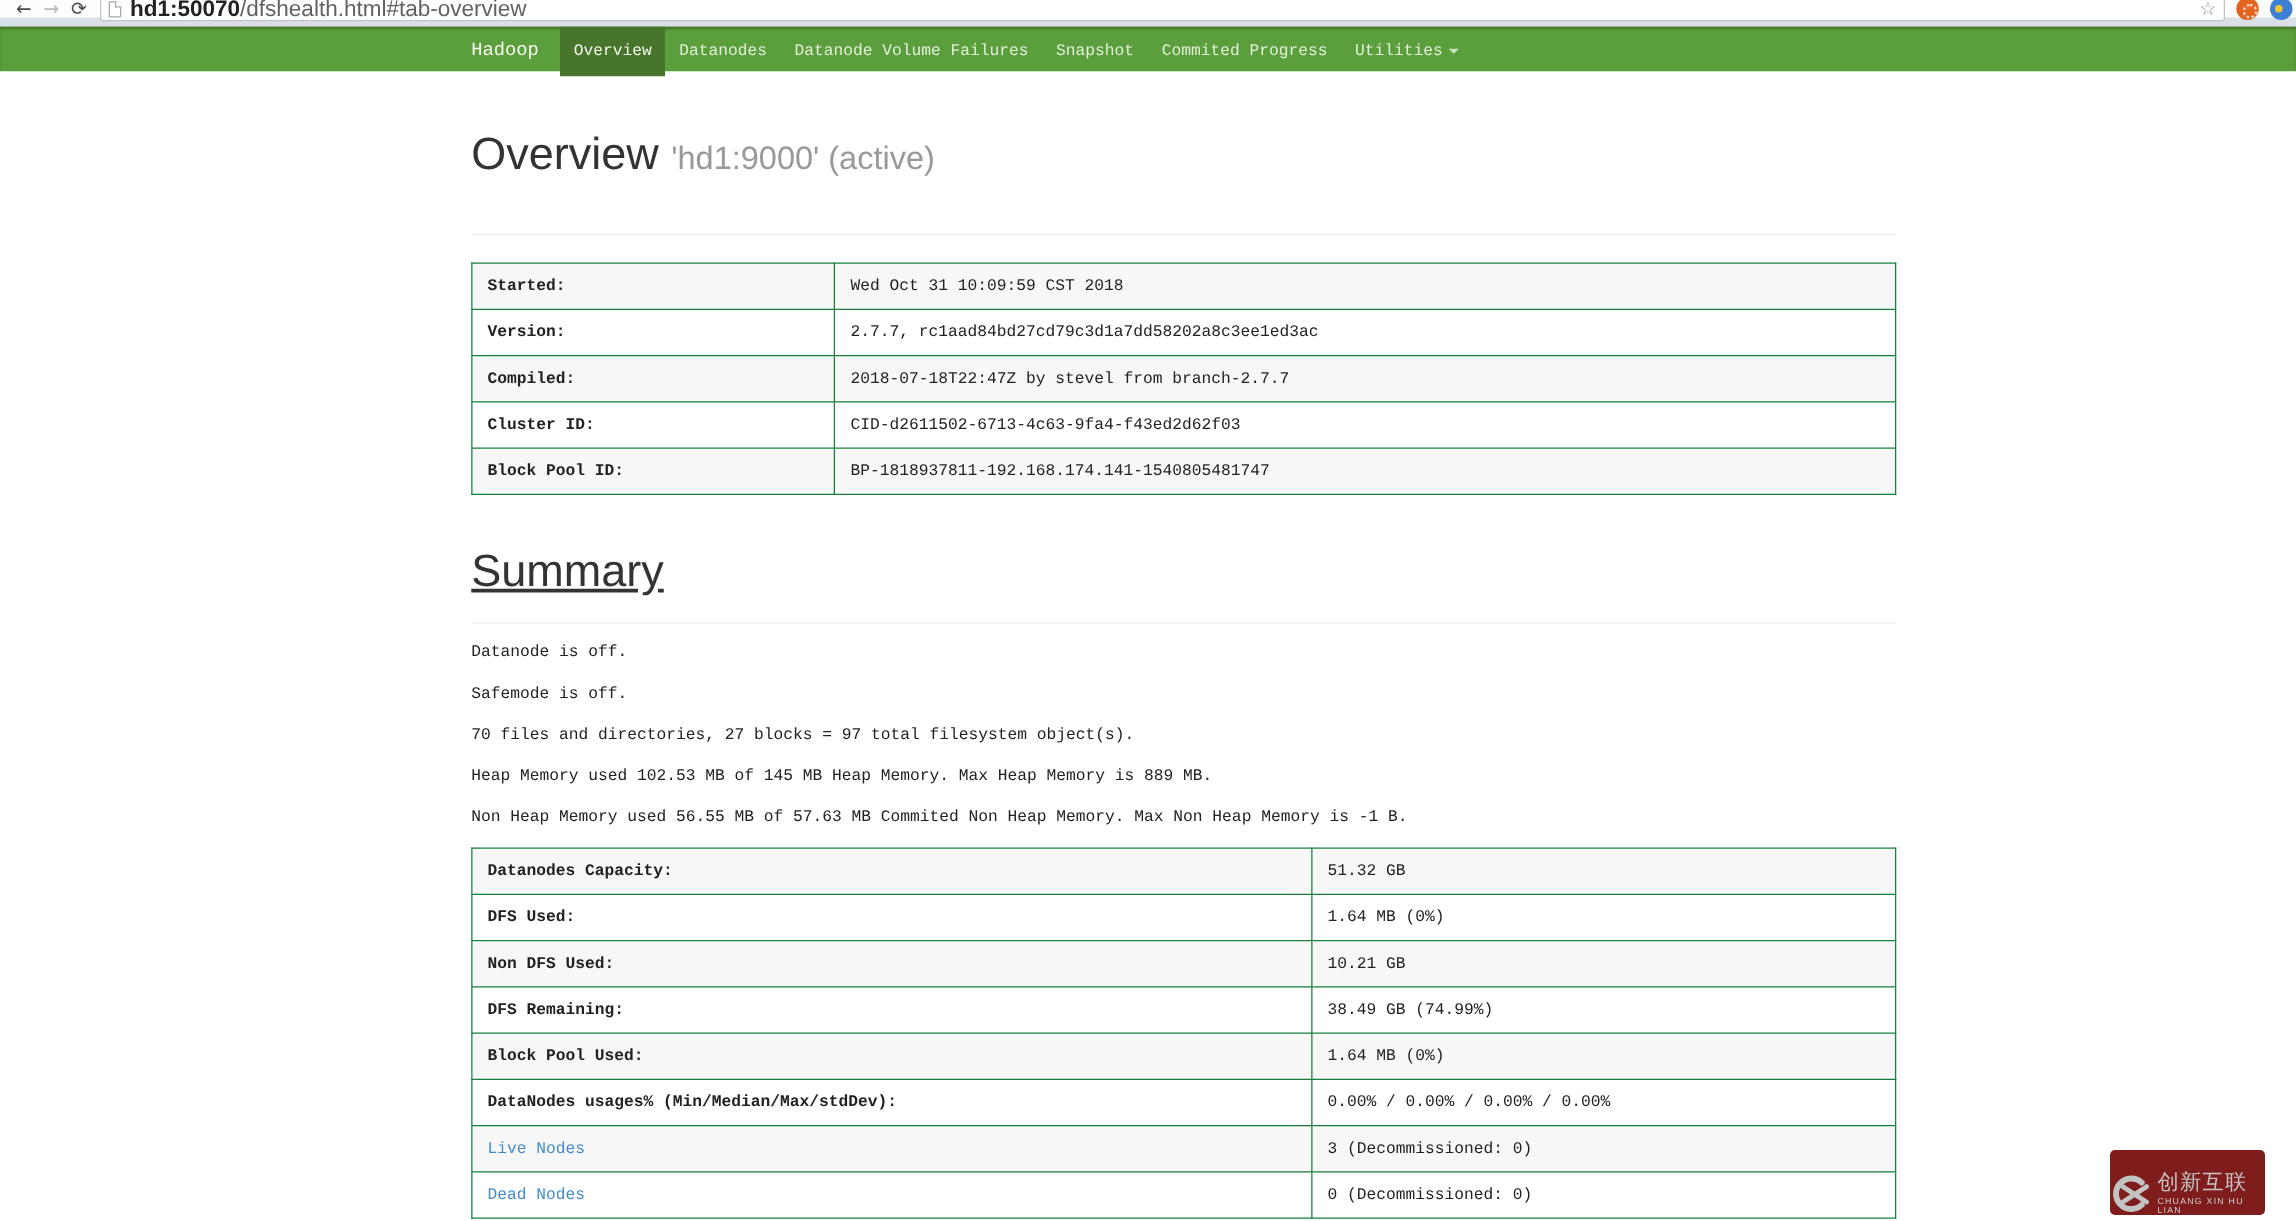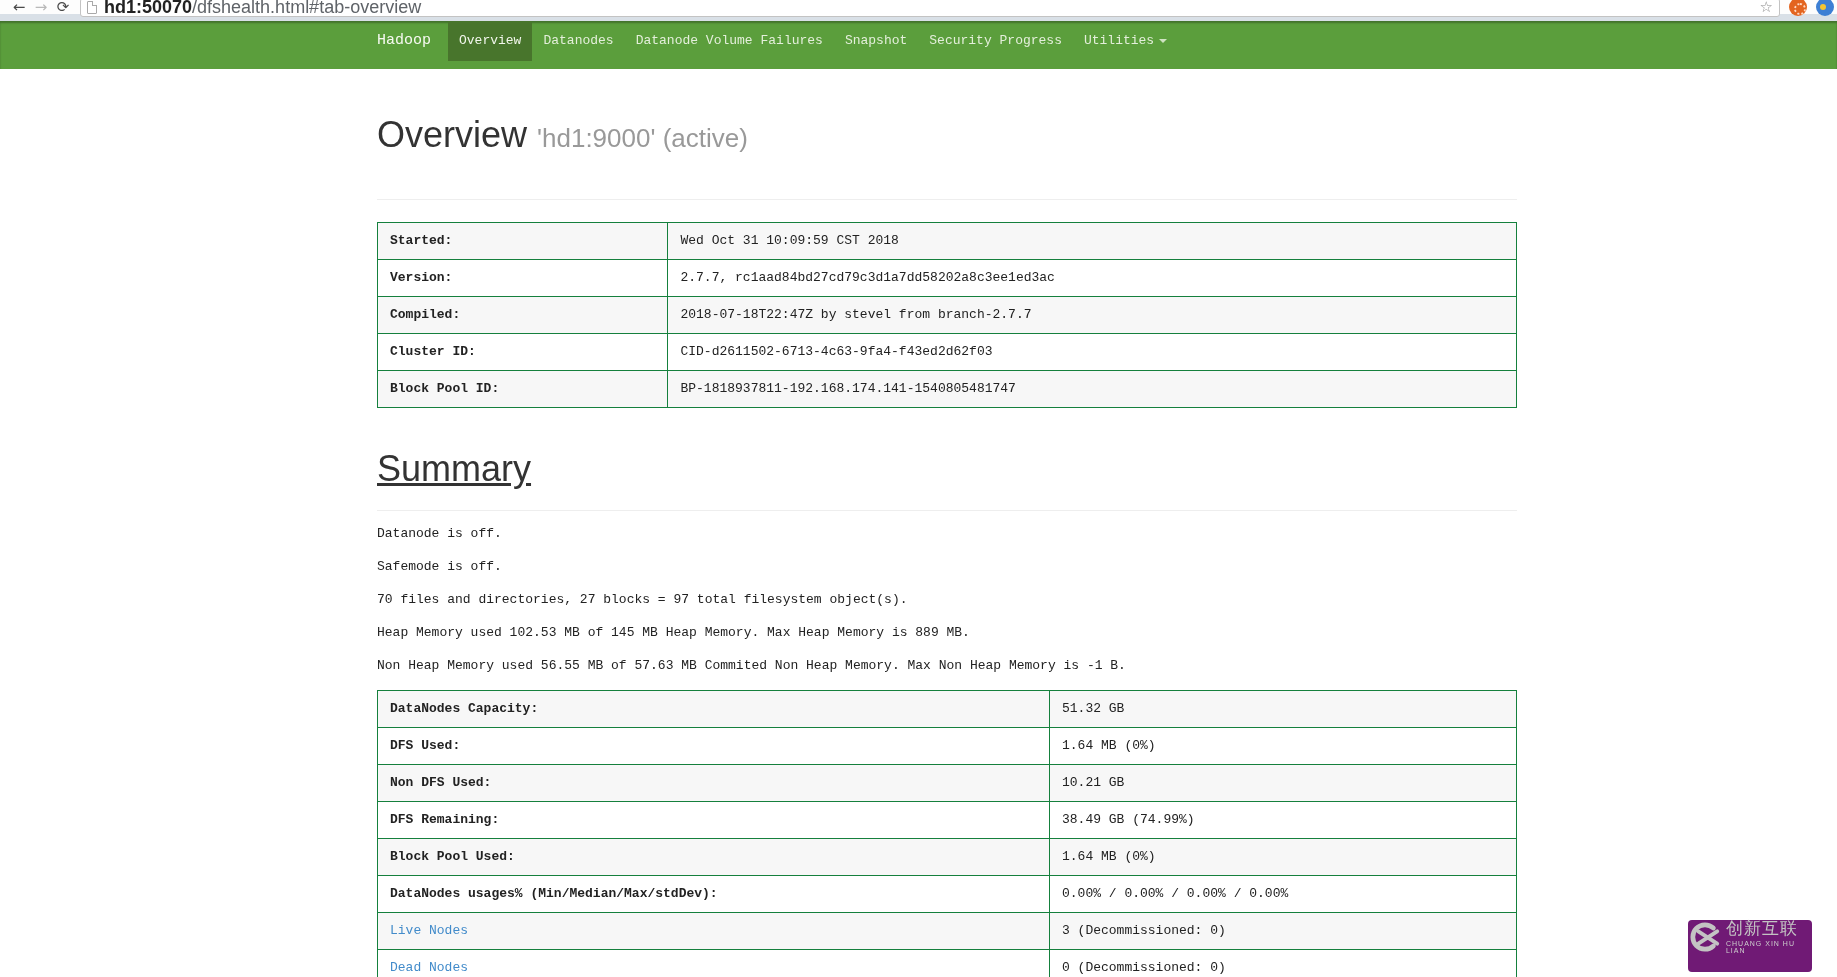--- a/index.html
+++ b/index.html
@@ -24,21 +24,21 @@
   .star { margin-left:auto; font-family:"DejaVu Sans",sans-serif; font-size:15px; color:#8f8f8f; cursor:pointer; }
   .ext { width:18px; height:18px; border-radius:50%; margin-left:9px; position:relative; flex:0 0 auto; }
   .ext.orange { background:#e3641f; }
   .ext.orange:after { content:""; position:absolute; left:5px; top:5px; width:8px; height:8px;
                       border-radius:50%; border:2px dotted #ffd9c2; }
   .ext.partial { background:#3d7fd4; margin-right:-10px; }
   .ext.partial:after { content:""; position:absolute; left:4px; top:6px; width:6px; height:6px;
                        border-radius:50%; background:#f4c531; }
 
   
-  .navbar { height:48px; background:#5b9e3c; display:flex; align-items:stretch;
+  .navbar { height:36px; background:#5b9e3c; display:flex; align-items:stretch;
             padding-left:377px; box-shadow:inset 0 2px 2px rgba(0,0,0,0.28); }
   .brand { font-size:15px; line-height:40px; color:#f7faf2; margin-right:17px; cursor:pointer; }
   .nav-items { display:flex; list-style:none; }
   .nav-items li { display:block; }
   .nav-items a { display:block; line-height:40px; padding:0 11px; font-size:13px;
                  color:#e4efdb; text-decoration:none; cursor:pointer; white-space:nowrap; }
   .nav-items a.active { background:#48752c; color:#f2f7ec; }
   .caret { display:inline-block; width:0; height:0; margin-left:5px; vertical-align:middle;
            border-left:4px solid transparent; border-right:4px solid transparent;
            border-top:4px solid #cfe3c2; }
@@ -63,21 +63,21 @@
   .tbl-info col.c1 { width:25.5%; }
   .tbl-summary { margin-top:9px; }
   .tbl-summary col.c1 { width:59%; }
   th.cell-link { font-weight:normal; color:#428bca; cursor:pointer; }
 
   .paras { margin-top:14px; }
   .paras p { font-size:13px; line-height:18px; margin-bottom:15px; color:#222; white-space:nowrap; }
 
   
   .watermark { position:fixed; right:25px; bottom:5px; width:124px; height:52px;
-               background:#701a75; border-radius:4px; display:flex; align-items:flex-start;
+               background:#7f1d1d; border-radius:4px; display:flex; align-items:flex-end;
                justify-content:center; gap:6px; }
   .wm-text { color:#c3c3c3; }
   .wm-cn { font-size:17px; line-height:19px; letter-spacing:1px; }
   .wm-en { font-family:"Liberation Sans",sans-serif; font-size:7px; letter-spacing:1px;
            color:#cecece; margin-top:1px; }
 </style>
 </head>
 <body>
 
 <div class="chrome">
@@ -106,21 +106,21 @@
 
   <li>
     <a><span>Datanode Volume Failures</span></a>
   </li>
 
   <li>
     <a><span>Snapshot</span></a>
   </li>
 
   <li>
-    <a><span>Security Progress</span></a>
+    <a><span>Commited Progress</span></a>
   </li>
 
   <li>
     <a><span>Utilities</span><span class="caret"></span></a>
   </li>
 </ul>
 </div>
 
 <div class="container">
 
@@ -175,21 +175,21 @@
   <p>Non Heap Memory used 56.55 MB of 57.63 MB Commited Non Heap Memory. Max Non Heap Memory is -1 B.</p>
 </div>
 
   <table class="tbl-summary">
     <colgroup>
         <col class="c1">
         <col>
       </colgroup>
     <tbody>
   <tr>
-    <th>DataNodes Capacity:</th>
+    <th>Datanodes Capacity:</th>
     <td>51.32 GB</td>
   </tr>
 
   <tr>
     <th>DFS Used:</th>
     <td>1.64 MB (0%)</td>
   </tr>
 
   <tr>
     <th>Non DFS Used:</th>

